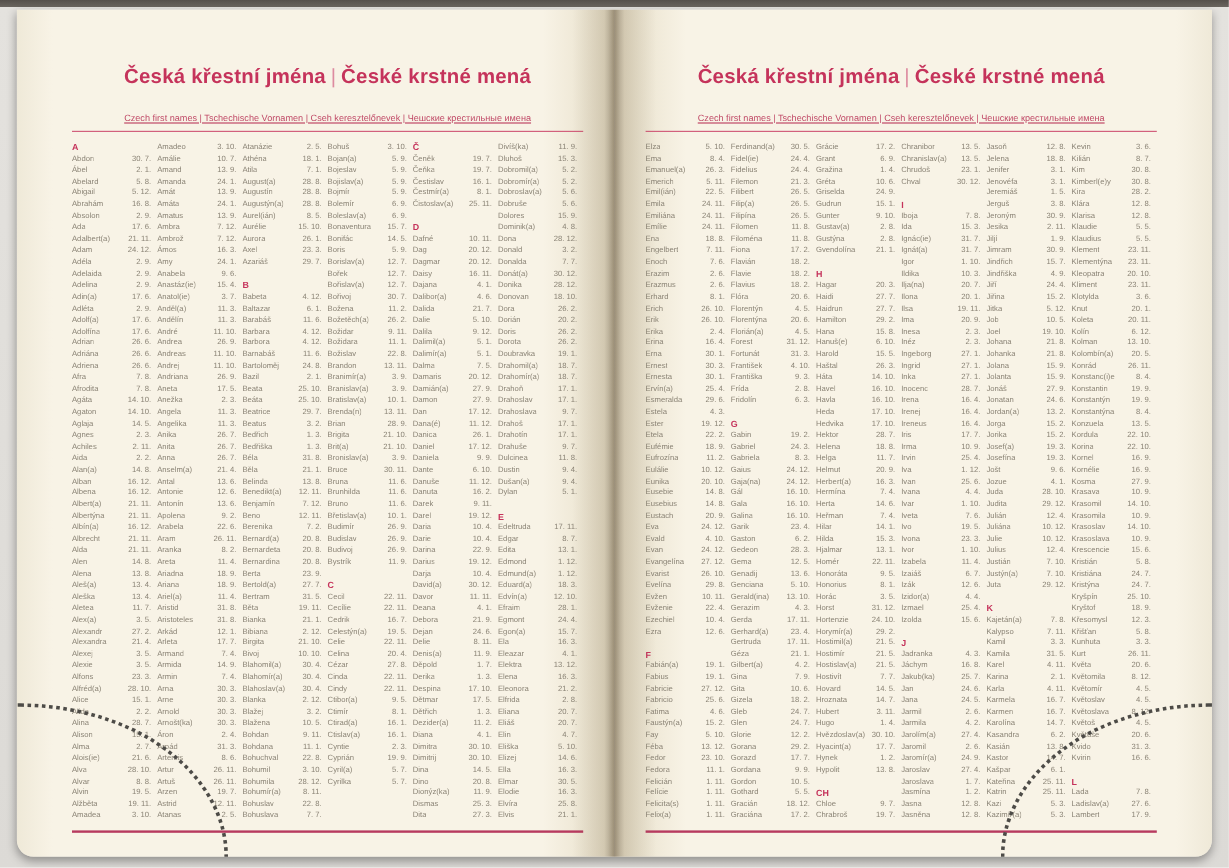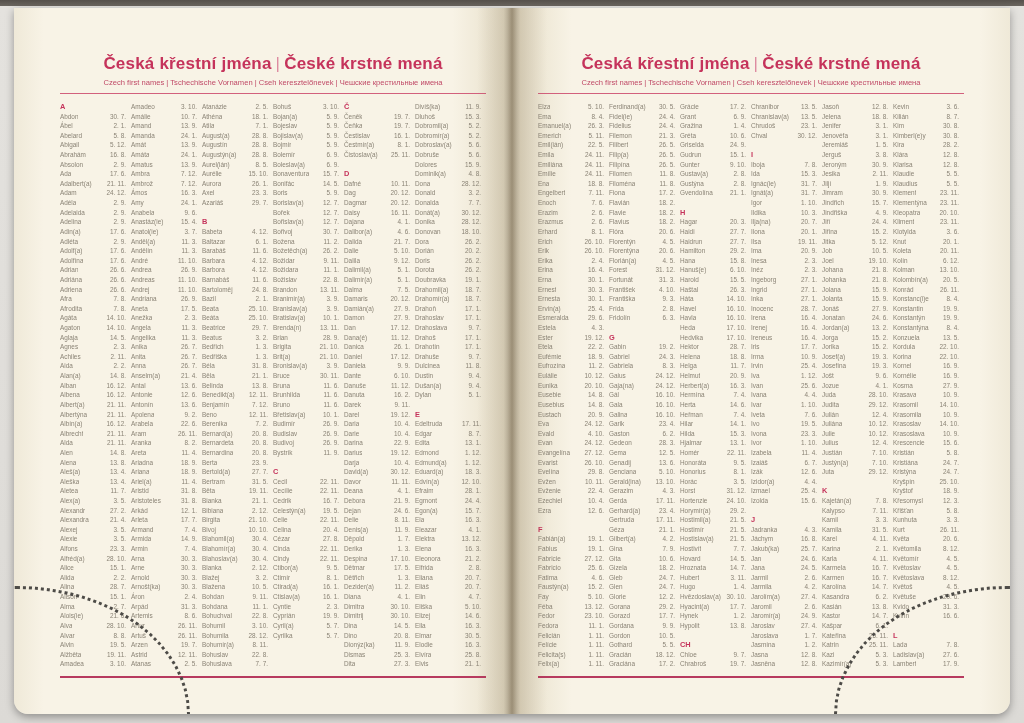--- a/index.html
+++ b/index.html
@@ -29,21 +29,21 @@
     position:absolute;left:50%;top:0;width:70px;height:100%;transform:translateX(-50%);
     background:linear-gradient(90deg,rgba(110,90,60,0) 0%,rgba(110,90,60,.18) 38%,rgba(70,55,35,.42) 50%,rgba(110,90,60,.18) 62%,rgba(110,90,60,0) 100%);
     pointer-events:none;
   }
   .page-title{
     text-align:center;font-weight:bold;font-size:17px;letter-spacing:.2px;
     color:#c5335b;white-space:nowrap;
   }
   .page-title .pipe{color:#dd8ba0;font-weight:normal;padding:0 4px;}
   .page-subtitle{
-    text-align:center;font-size:7.6px;color:#c04a67;margin-top:4px;white-space:nowrap;
+    text-align:center;font-size:7.6px;color:#c04a67;margin-top:20px;white-space:nowrap;text-decoration:underline;
   }
   .toprule{height:1px;background:#d2607c;margin:6px 0 8px 0;}
   .cols{display:flex;gap:5px;height:572px;}
   .col{width:66px;display:flex;flex-direction:column;}
   .row{
     display:flex;justify-content:space-between;align-items:baseline;
     font-size:6.4px;line-height:9.62px;height:9.62px;color:#8a8375;white-space:nowrap;
   }
   .row .nm{overflow:hidden;}
   .row .dt{margin-left:2px;}

